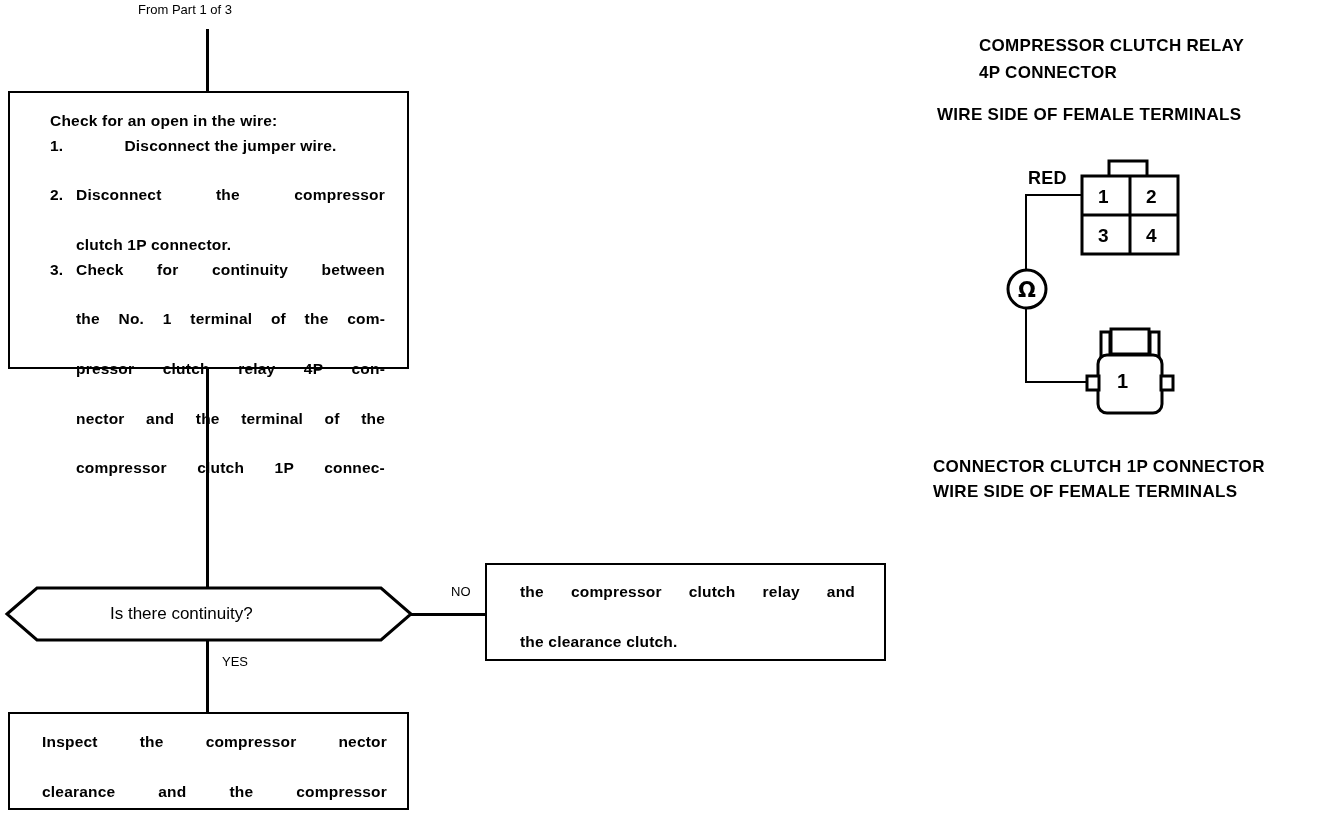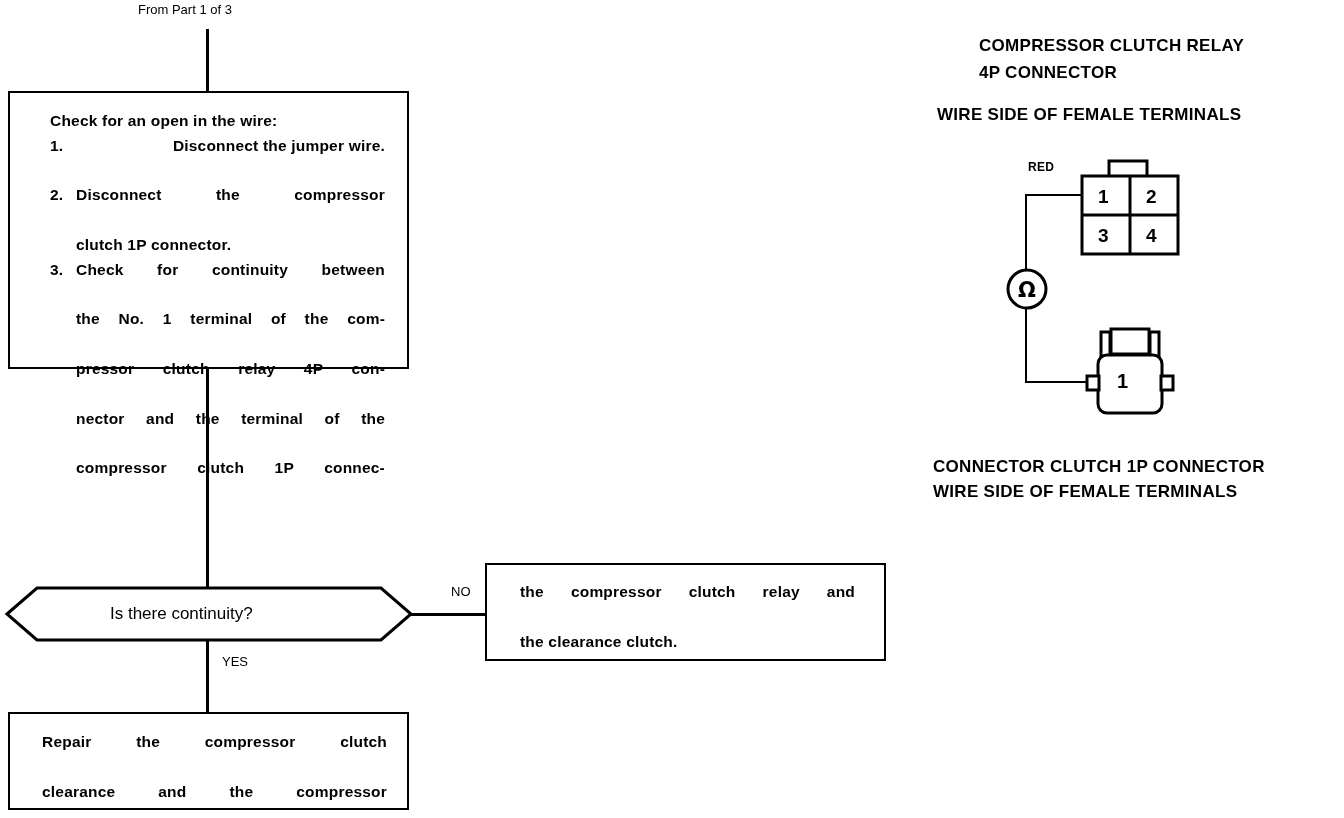--- a/index.html
+++ b/index.html
@@ -108,21 +108,21 @@
 <div class="vline" style="left:206px; top:29px; height:62px;"></div>
 
 <div class="flow-box" style="left:8px; top:91px; width:401px; height:278px;padding-left:30px;">
   <div class="box-text" style="position:absolute; left:40px; top:16px; width:335px;">
     <div>Check for an open in the wire:</div>
 
     <div class="steps">
 
       <div class="step">
         <span class="step-num">1.</span>
-        <span class="step-body" style="text-align:right;">
+        <span class="step-body" style="text-align:center;">
           <span>Disconnect the jumper wire.</span>
         </span>
       </div>
 
       <div class="step">
         <span class="step-num">2.</span>
         <span style="flex:1 1 auto;">
           <div class="justify-line">Disconnect the compressor</div>
           <div>clutch 1P connector.</div>
         </span>
@@ -159,31 +159,31 @@
     <div class="justify-line">the compressor clutch relay and</div>
     <div>the clearance clutch.</div>
   </div>
 </div>
 
 <div class="vline" style="left:206px; top:641px; height:72px;"></div>
 <div class="plain-label" style="left:222px; top:654px;">YES</div>
 
 <div class="flow-box" style="left:8px; top:712px; width:401px; height:98px;">
   <div class="box-text" style="position:absolute; left:32px; top:16px; width:345px;">
-    <div class="justify-line">Repair the compressor clutch</div>
+    <div class="justify-line">Inspect the compressor nector</div>
     <div class="justify-line">clearance and the compressor</div>
 
   </div>
 </div>
 
 <div class="head-label" style="left:979px; top:36px;text-align:right;">COMPRESSOR CLUTCH RELAY</div>
 <div class="head-label" style="left:979px; top:63px;">4P CONNECTOR</div>
 <div class="head-label" style="left:937px; top:105px;">WIRE SIDE OF FEMALE TERMINALS</div>
 
-<div class="head-label" style="left:1028px; top:160px; font-size:12px;">RED</div>
+<div class="head-label" style="left:1028px; top:168px; font-size:18px;">RED</div>
 
 <div class="abs" style="left:1078px; top:158px; width:106px; height:100px;">
   <svg width="106" height="100" viewBox="0 0 106 100">
 
     <rect x="31" y="3" width="38" height="16" fill="#ffffff" stroke="#000000" stroke-width="3"></rect>
 
     <rect x="4" y="18" width="96" height="78" fill="#ffffff" stroke="#000000" stroke-width="3"></rect>
     <line x1="52" y1="18" x2="52" y2="96" stroke="#000000" stroke-width="3"></line>
     <line x1="4" y1="57" x2="100" y2="57" stroke="#000000" stroke-width="3"></line>
   </svg>

